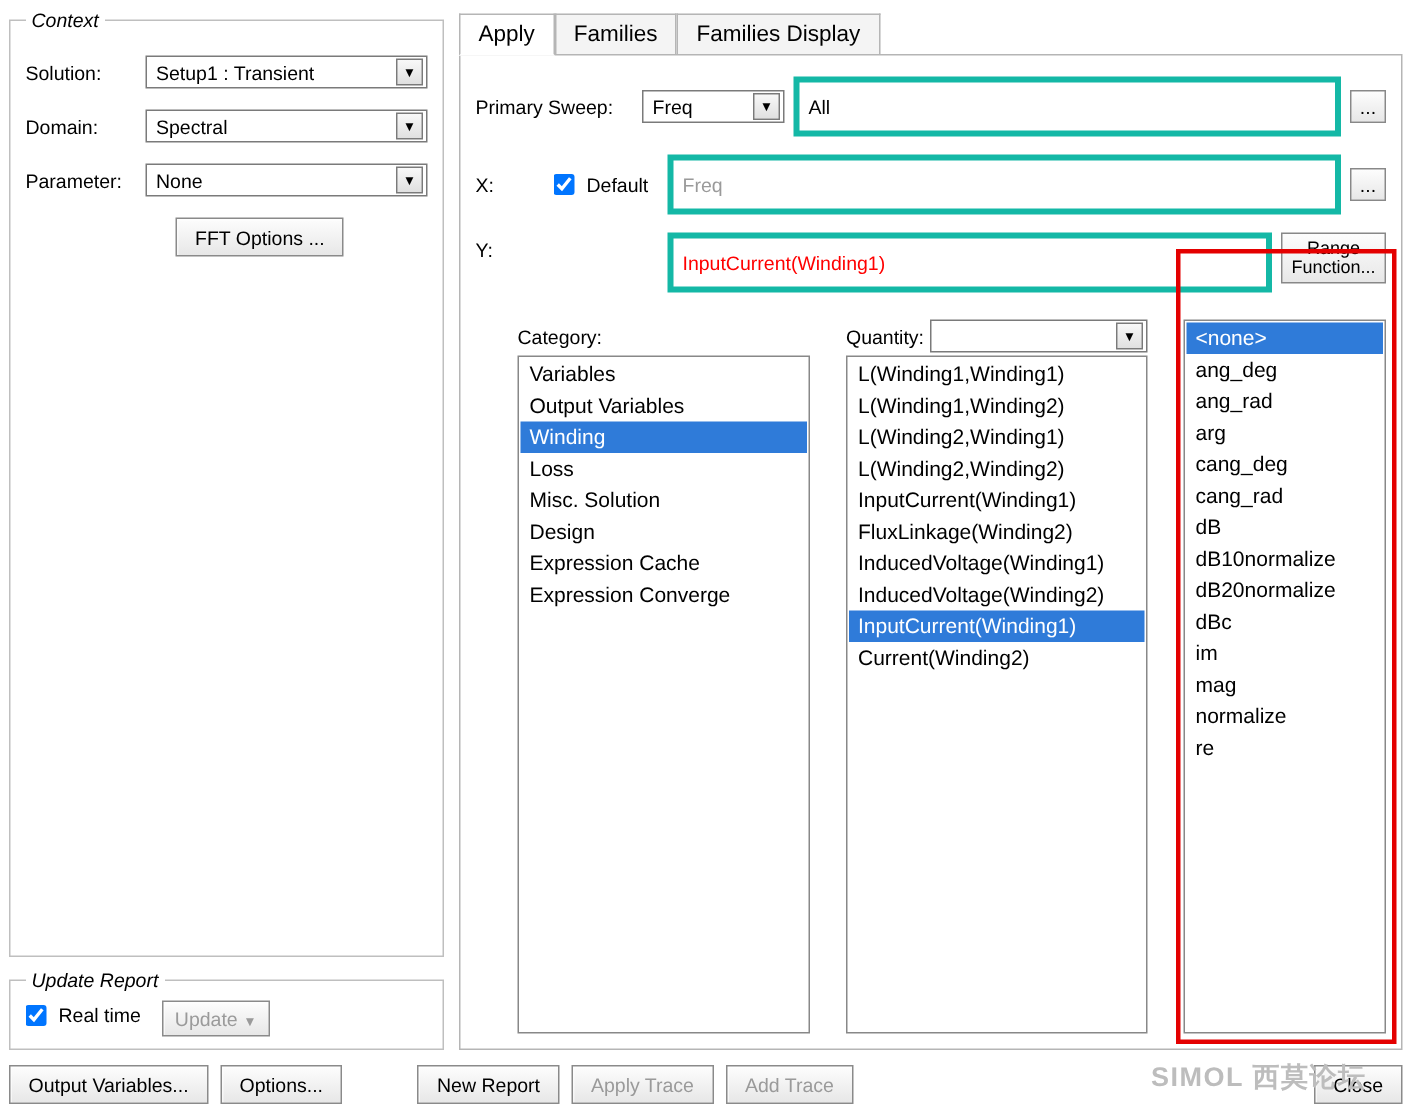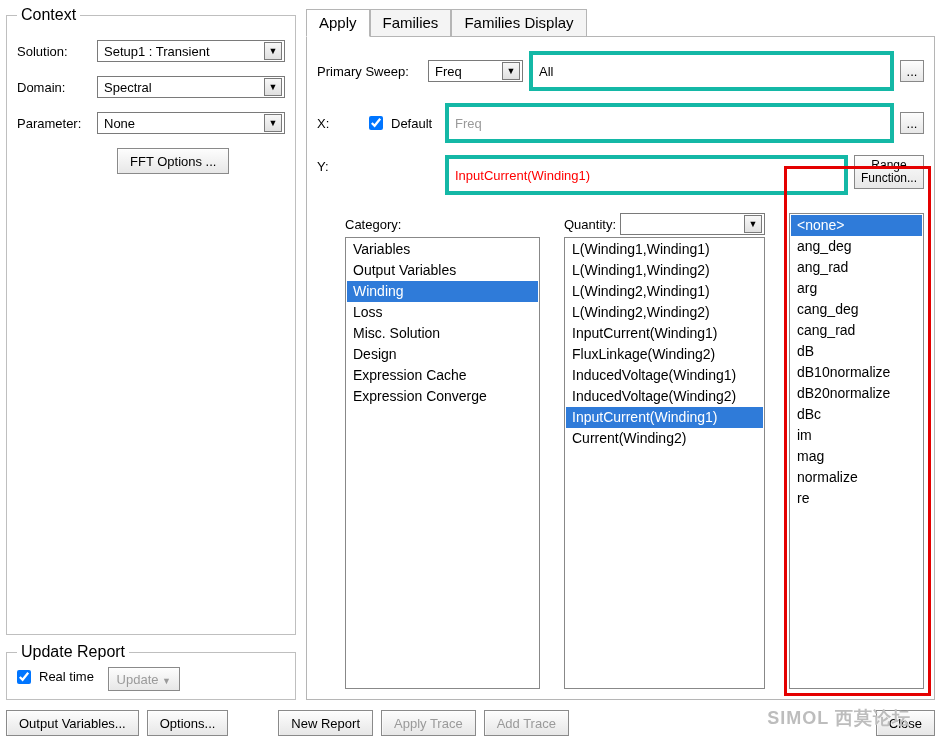--- a/index.html
+++ b/index.html
@@ -24,21 +24,21 @@
     padding: 10px 10px 10px 10px;
     margin: 0 0 8px 0;
     flex: 1;
     position: relative;
   }
   fieldset.update {
     border: 1px solid #bfbfbf;
     padding: 6px 10px 8px 10px;
     margin: 0;
   }
-  legend { font-size: 16px; padding: 0 4px; }
+  legend { font-size: 13px; padding: 0 4px; font-style: italic; }
 
   .ctx-row { display: flex; align-items: center; margin: 6px 0 14px 0; }
   .ctx-label { width: 80px; }
   .win-select {
     flex: 1;
     display: flex;
     align-items: center;
     justify-content: space-between;
     background: #fff;
     border: 1px solid #7a7a7a;

